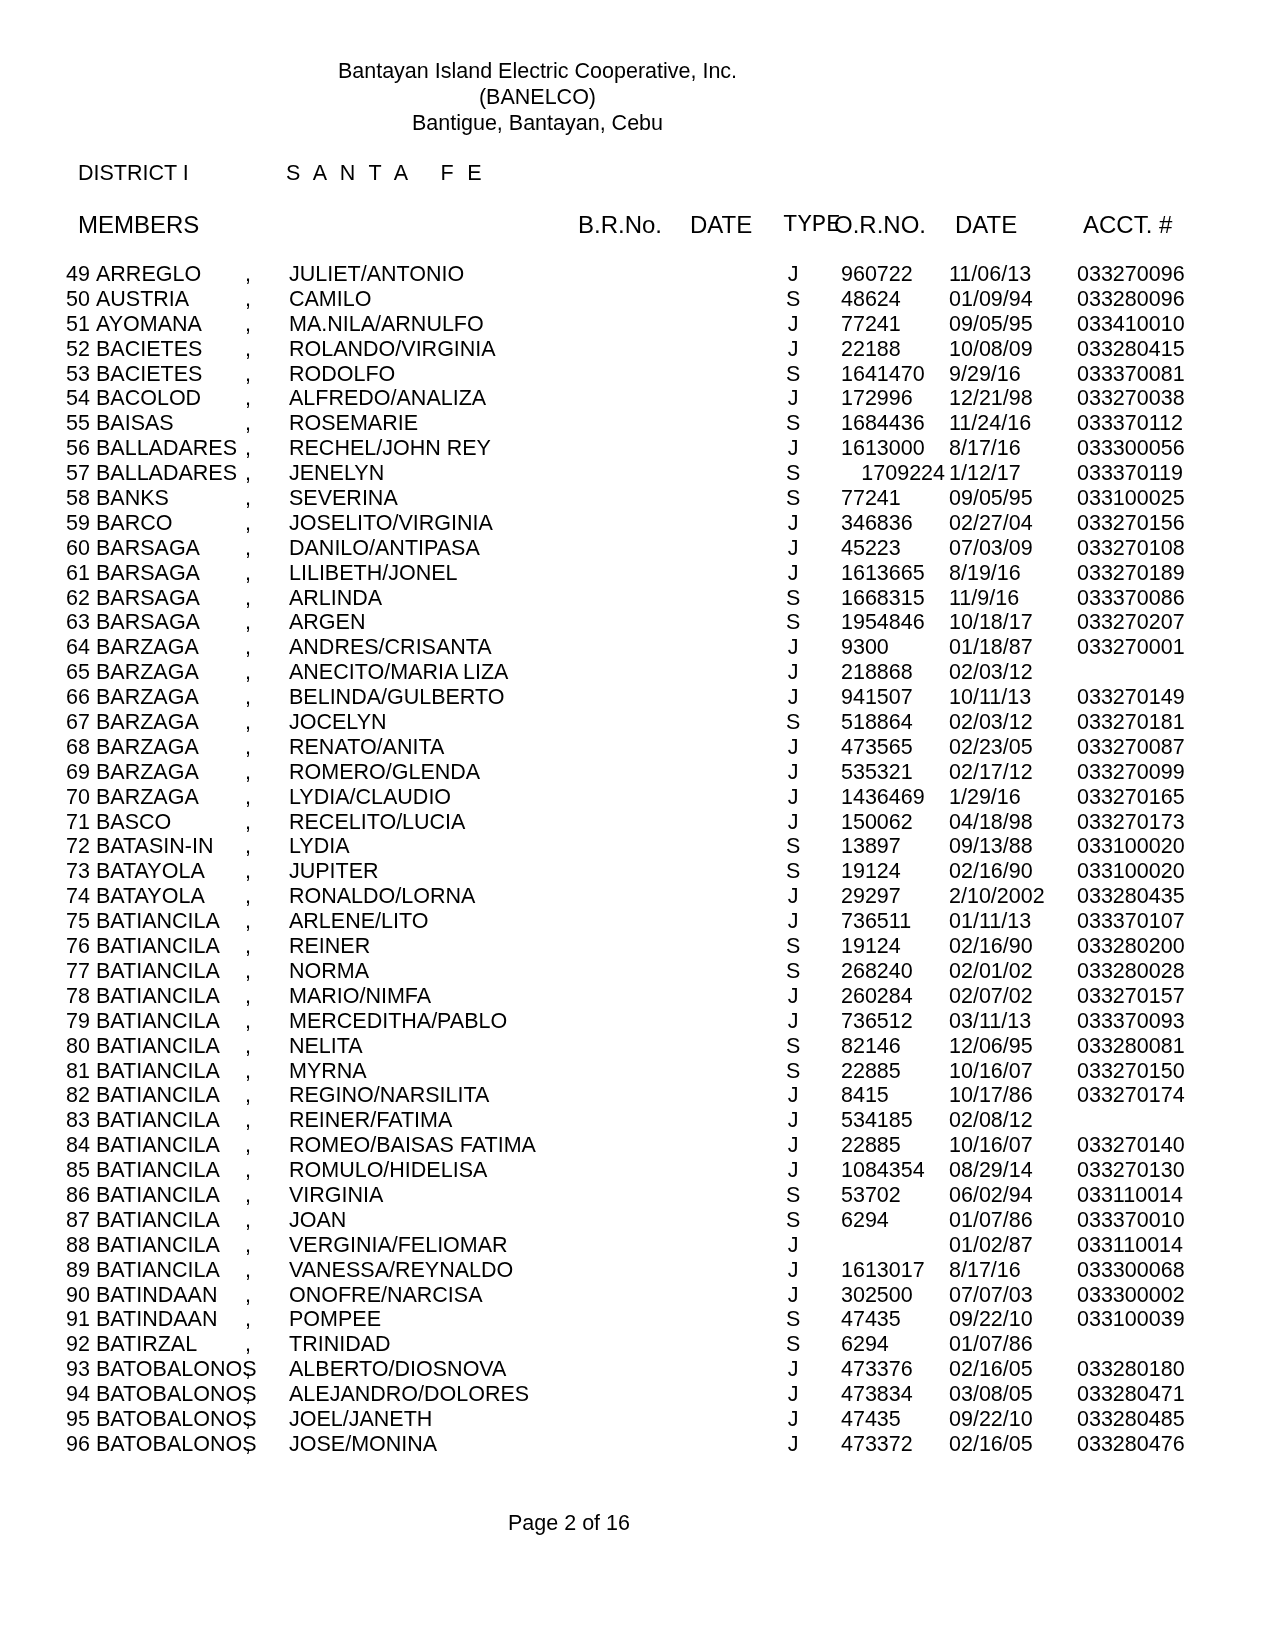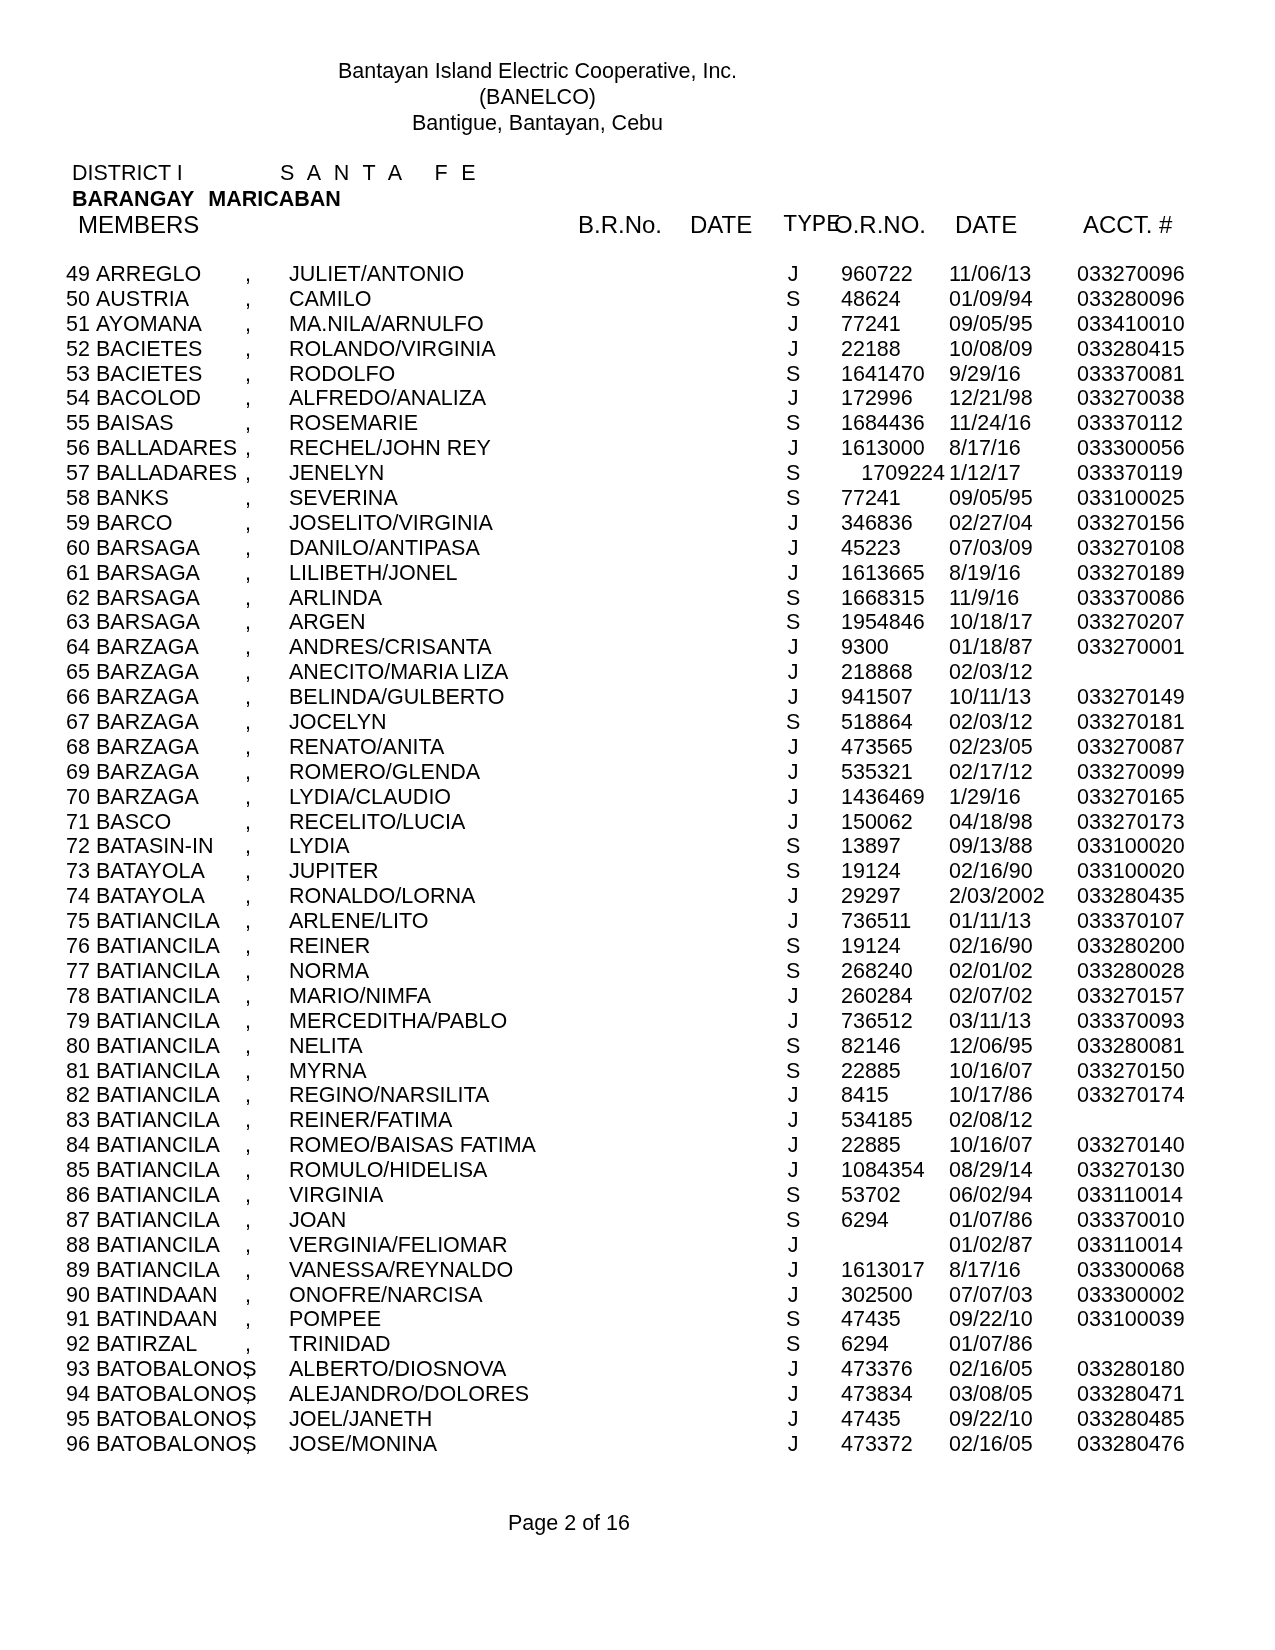--- a/index.html
+++ b/index.html
@@ -36,21 +36,21 @@
   .letterhead .lh-line {
     display: block;
     white-space: pre;
     
     margin-left: -200px;
   }
 
   
   .doc-head {
     position: absolute;
-    left: 72px;
+    left: 78px;
     top: 160px;
     font-size: 21.5px;
     line-height: 26px;
   }
   .head-row {
     display: block;
     white-space: pre;
     height: 26px;
   }
   .head-row.bold { font-weight: bold; }
@@ -131,21 +131,20 @@
 <div class="page">
 
   <div class="letterhead">
     <span class="lh-line">Bantayan Island Electric Cooperative, Inc.</span>
     <span class="lh-line">(BANELCO)</span>
     <span class="lh-line">Bantigue, Bantayan, Cebu</span>
   </div>
 
   <div class="doc-head">
     <span class="head-row"><span class="district-label">DISTRICT I</span><span class="municipality">S A N T A   F E</span></span>
-    <span class="head-row bold"><span class="barangay-label">BARANGAY</span><span class="barangay-name">MARICABAN</span></span>
   </div>
 
   <div class="col-header">
     <span class="ch ch-members">MEMBERS</span>
     <span class="ch ch-brno">B.R.No.</span>
     <span class="ch ch-date1">DATE</span>
     <span class="ch ch-type">TYPE</span>
     <span class="ch ch-orno">O.R.NO.</span>
     <span class="ch ch-date2">DATE</span>
     <span class="ch ch-acct">ACCT. #</span>
@@ -170,21 +169,21 @@
       <div class="row"><span class="c-no">64</span><span class="c-surname">BARZAGA</span><span class="c-comma">,</span><span class="c-first">ANDRES/CRISANTA</span><span class="c-brno"></span><span class="c-brdate"></span><span class="c-type">J</span><span class="c-orno">9300</span><span class="c-ordate">01/18/87</span><span class="c-acct">033270001</span></div>
       <div class="row"><span class="c-no">65</span><span class="c-surname">BARZAGA</span><span class="c-comma">,</span><span class="c-first">ANECITO/MARIA LIZA</span><span class="c-brno"></span><span class="c-brdate"></span><span class="c-type">J</span><span class="c-orno">218868</span><span class="c-ordate">02/03/12</span><span class="c-acct"></span></div>
       <div class="row"><span class="c-no">66</span><span class="c-surname">BARZAGA</span><span class="c-comma">,</span><span class="c-first">BELINDA/GULBERTO</span><span class="c-brno"></span><span class="c-brdate"></span><span class="c-type">J</span><span class="c-orno">941507</span><span class="c-ordate">10/11/13</span><span class="c-acct">033270149</span></div>
       <div class="row"><span class="c-no">67</span><span class="c-surname">BARZAGA</span><span class="c-comma">,</span><span class="c-first">JOCELYN</span><span class="c-brno"></span><span class="c-brdate"></span><span class="c-type">S</span><span class="c-orno">518864</span><span class="c-ordate">02/03/12</span><span class="c-acct">033270181</span></div>
       <div class="row"><span class="c-no">68</span><span class="c-surname">BARZAGA</span><span class="c-comma">,</span><span class="c-first">RENATO/ANITA</span><span class="c-brno"></span><span class="c-brdate"></span><span class="c-type">J</span><span class="c-orno">473565</span><span class="c-ordate">02/23/05</span><span class="c-acct">033270087</span></div>
       <div class="row"><span class="c-no">69</span><span class="c-surname">BARZAGA</span><span class="c-comma">,</span><span class="c-first">ROMERO/GLENDA</span><span class="c-brno"></span><span class="c-brdate"></span><span class="c-type">J</span><span class="c-orno">535321</span><span class="c-ordate">02/17/12</span><span class="c-acct">033270099</span></div>
       <div class="row"><span class="c-no">70</span><span class="c-surname">BARZAGA</span><span class="c-comma">,</span><span class="c-first">LYDIA/CLAUDIO</span><span class="c-brno"></span><span class="c-brdate"></span><span class="c-type">J</span><span class="c-orno">1436469</span><span class="c-ordate">1/29/16</span><span class="c-acct">033270165</span></div>
       <div class="row"><span class="c-no">71</span><span class="c-surname">BASCO</span><span class="c-comma">,</span><span class="c-first">RECELITO/LUCIA</span><span class="c-brno"></span><span class="c-brdate"></span><span class="c-type">J</span><span class="c-orno">150062</span><span class="c-ordate">04/18/98</span><span class="c-acct">033270173</span></div>
       <div class="row"><span class="c-no">72</span><span class="c-surname">BATASIN-IN</span><span class="c-comma">,</span><span class="c-first">LYDIA</span><span class="c-brno"></span><span class="c-brdate"></span><span class="c-type">S</span><span class="c-orno">13897</span><span class="c-ordate">09/13/88</span><span class="c-acct">033100020</span></div>
       <div class="row"><span class="c-no">73</span><span class="c-surname">BATAYOLA</span><span class="c-comma">,</span><span class="c-first">JUPITER</span><span class="c-brno"></span><span class="c-brdate"></span><span class="c-type">S</span><span class="c-orno">19124</span><span class="c-ordate">02/16/90</span><span class="c-acct">033100020</span></div>
-      <div class="row"><span class="c-no">74</span><span class="c-surname">BATAYOLA</span><span class="c-comma">,</span><span class="c-first">RONALDO/LORNA</span><span class="c-brno"></span><span class="c-brdate"></span><span class="c-type">J</span><span class="c-orno">29297</span><span class="c-ordate">2/03/2002</span><span class="c-acct">033280435</span></div>
+      <div class="row"><span class="c-no">74</span><span class="c-surname">BATAYOLA</span><span class="c-comma">,</span><span class="c-first">RONALDO/LORNA</span><span class="c-brno"></span><span class="c-brdate"></span><span class="c-type">J</span><span class="c-orno">29297</span><span class="c-ordate">2/10/2002</span><span class="c-acct">033280435</span></div>
       <div class="row"><span class="c-no">75</span><span class="c-surname">BATIANCILA</span><span class="c-comma">,</span><span class="c-first">ARLENE/LITO</span><span class="c-brno"></span><span class="c-brdate"></span><span class="c-type">J</span><span class="c-orno">736511</span><span class="c-ordate">01/11/13</span><span class="c-acct">033370107</span></div>
       <div class="row"><span class="c-no">76</span><span class="c-surname">BATIANCILA</span><span class="c-comma">,</span><span class="c-first">REINER</span><span class="c-brno"></span><span class="c-brdate"></span><span class="c-type">S</span><span class="c-orno">19124</span><span class="c-ordate">02/16/90</span><span class="c-acct">033280200</span></div>
       <div class="row"><span class="c-no">77</span><span class="c-surname">BATIANCILA</span><span class="c-comma">,</span><span class="c-first">NORMA</span><span class="c-brno"></span><span class="c-brdate"></span><span class="c-type">S</span><span class="c-orno">268240</span><span class="c-ordate">02/01/02</span><span class="c-acct">033280028</span></div>
       <div class="row"><span class="c-no">78</span><span class="c-surname">BATIANCILA</span><span class="c-comma">,</span><span class="c-first">MARIO/NIMFA</span><span class="c-brno"></span><span class="c-brdate"></span><span class="c-type">J</span><span class="c-orno">260284</span><span class="c-ordate">02/07/02</span><span class="c-acct">033270157</span></div>
       <div class="row"><span class="c-no">79</span><span class="c-surname">BATIANCILA</span><span class="c-comma">,</span><span class="c-first">MERCEDITHA/PABLO</span><span class="c-brno"></span><span class="c-brdate"></span><span class="c-type">J</span><span class="c-orno">736512</span><span class="c-ordate">03/11/13</span><span class="c-acct">033370093</span></div>
       <div class="row"><span class="c-no">80</span><span class="c-surname">BATIANCILA</span><span class="c-comma">,</span><span class="c-first">NELITA</span><span class="c-brno"></span><span class="c-brdate"></span><span class="c-type">S</span><span class="c-orno">82146</span><span class="c-ordate">12/06/95</span><span class="c-acct">033280081</span></div>
       <div class="row"><span class="c-no">81</span><span class="c-surname">BATIANCILA</span><span class="c-comma">,</span><span class="c-first">MYRNA</span><span class="c-brno"></span><span class="c-brdate"></span><span class="c-type">S</span><span class="c-orno">22885</span><span class="c-ordate">10/16/07</span><span class="c-acct">033270150</span></div>
       <div class="row"><span class="c-no">82</span><span class="c-surname">BATIANCILA</span><span class="c-comma">,</span><span class="c-first">REGINO/NARSILITA</span><span class="c-brno"></span><span class="c-brdate"></span><span class="c-type">J</span><span class="c-orno">8415</span><span class="c-ordate">10/17/86</span><span class="c-acct">033270174</span></div>
       <div class="row"><span class="c-no">83</span><span class="c-surname">BATIANCILA</span><span class="c-comma">,</span><span class="c-first">REINER/FATIMA</span><span class="c-brno"></span><span class="c-brdate"></span><span class="c-type">J</span><span class="c-orno">534185</span><span class="c-ordate">02/08/12</span><span class="c-acct"></span></div>
       <div class="row"><span class="c-no">84</span><span class="c-surname">BATIANCILA</span><span class="c-comma">,</span><span class="c-first">ROMEO/BAISAS FATIMA</span><span class="c-brno"></span><span class="c-brdate"></span><span class="c-type">J</span><span class="c-orno">22885</span><span class="c-ordate">10/16/07</span><span class="c-acct">033270140</span></div>

